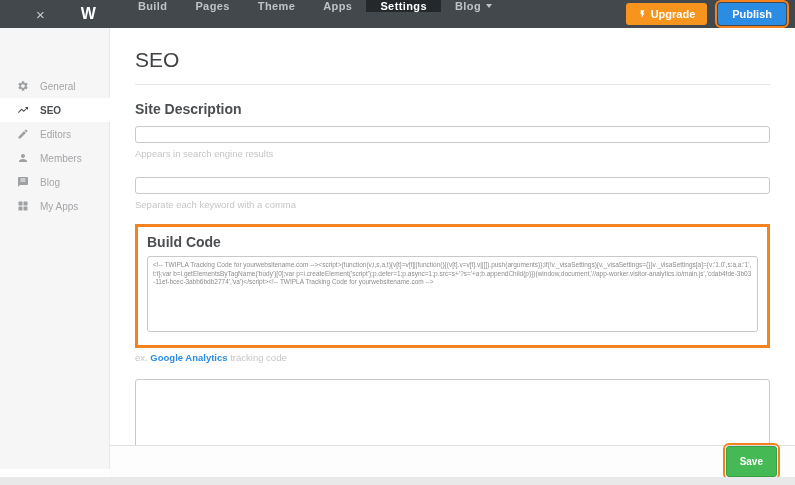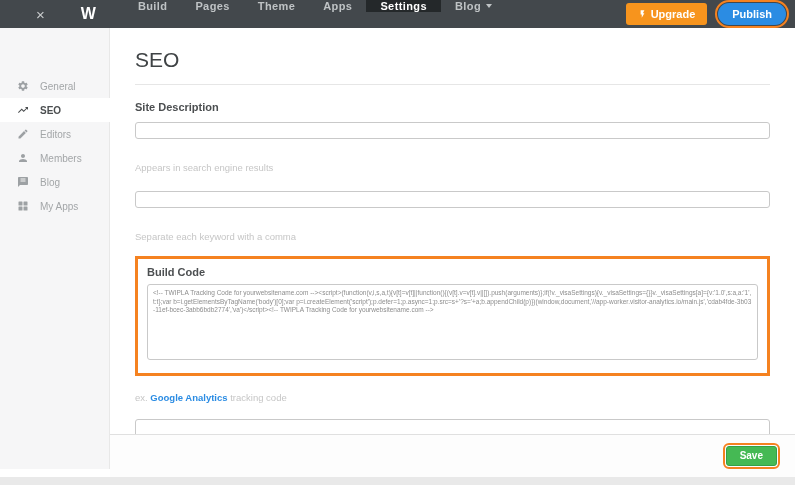--- a/index.html
+++ b/index.html
@@ -13,55 +13,55 @@
   .tb-logo { align-self:center; margin-left:36px; color:#fff; font-weight:bold; font-size:16px; }
   .nav { display:flex; align-items:flex-start; margin-left:28px; }
   .nav-item { display:flex; align-items:center; padding:0 14px; font-size:11px; font-weight:bold;
               color:#bfc3c5; letter-spacing:.4px; cursor:pointer; }
   .nav-item.active { background:#24282a; color:#fff; }
   .caret { width:0; height:0; border-left:3px solid transparent; border-right:3px solid transparent;
            border-top:4px solid #bfc3c5; margin-left:5px; }
   .tb-right { margin-left:auto; display:flex; align-items:center; gap:11px; padding-right:9px; }
   .btn-upgrade { display:flex; align-items:center; gap:4px; background:#f7941d; border:none; border-radius:3px;
                  color:#fff; font-family:inherit; font-weight:bold; font-size:11px; padding:5px 12px; cursor:pointer; }
-  .btn-publish { background:#2b8ce3; border:none; border-radius:11px; color:#fff; font-family:inherit;
+  .btn-publish { background:#2b8ce3; border:none; border-radius:3px; color:#fff; font-family:inherit;
                  font-weight:bold; font-size:11px; padding:5px 14px; cursor:pointer;
                  outline:2px solid #f58220; outline-offset:1px; }
 
   
   .sidebar { position:absolute; top:28px; left:0; width:110px; bottom:16px; background:#f6f6f7;
              border-right:1px solid #e8e8e8; padding-top:46px; z-index:2; }
   .side-item { height:24px; display:flex; align-items:center; padding-left:17px; gap:11px;
                font-size:10px; color:#a3a6a8; cursor:pointer; }
   .side-item svg { flex:0 0 auto; fill:#9da1a4; }
   .side-item.active { background:#fff; color:#4b4e50; font-weight:bold; margin-right:-1px; }
   .side-item.active svg { fill:#4b4e50; }
 
   
   .main { position:absolute; left:110px; top:28px; right:0; bottom:8px; background:#fff;
           padding:12px 25px 0 25px; overflow:hidden; }
   .page-title { font-size:21px; font-weight:400; color:#3f4345; margin:8px 0 12px; }
   .divider { border-bottom:1px solid #e6e6e6; }
-  .field-label { display:block; font-size:11px; font-weight:bold; color:#4c4f51; margin-bottom:6px; }
+  .field-label { display:block; font-size:14px; font-weight:bold; color:#4c4f51; margin-bottom:6px; }
   .text-input { width:100%; height:17px; border:1px solid #c9c9c9; border-radius:3px; background:#fff;
                 font-family:inherit; font-size:9px; padding:0 5px; color:#555; }
-  .help { font-size:9.5px; color:#c6c6c6; margin-top:23px; }
+  .help { font-size:9.5px; color:#c6c6c6; margin-top:5px; }
   .section { margin-top:16px; }
   .highlight-box { margin-top:14px; border:3px solid #f58220; padding:7px 9px 9px; }
   .code-area { width:100%; height:76px; border:1px solid #c9c9c9; border-radius:3px; resize:none;
                font-family:"Liberation Sans", sans-serif; font-size:6.5px; line-height:8.5px; color:#8d8d8d;
                padding:4px 5px; word-break:break-all; overflow:hidden; }
-  .ga-help { margin-top:16px; }
+  .ga-help { margin-top:4px; }
   .ga-link { color:#2b8ce3; font-weight:bold; text-decoration:none; cursor:pointer; }
   .header-area { width:100%; height:82px; border:1px solid #c9c9c9; border-radius:3px; resize:none;
                  font-family:"Liberation Sans", sans-serif; font-size:8px; color:#555; padding:4px 5px; }
 
   
-  .footerbar { position:absolute; left:110px; right:0; bottom:8px; height:43px; background:#fdfdfd;
-               border-top:1px solid #e0e0e0; display:flex; align-items:center; justify-content:flex-end;
+  .footerbar { position:absolute; left:110px; right:0; bottom:8px; height:32px; background:#fdfdfd;
+               border-top:1px solid #e0e0e0; display:flex; justify-content:flex-end;
                padding-right:18px; z-index:5; }
   .btn-save { background:#45b954; border:1px solid #35a045; border-radius:3px; color:#fff; font-family:inherit;
               font-weight:bold; font-size:10px; padding:3px 13px 4px; cursor:pointer;
               outline:2px solid #f58220; outline-offset:1px; }
   .bottom-strip { position:absolute; left:0; right:0; bottom:0; height:8px; background:#e9e9e9; z-index:6; }
 </style>
 </head>
 <body>
 
 <div class="page">

